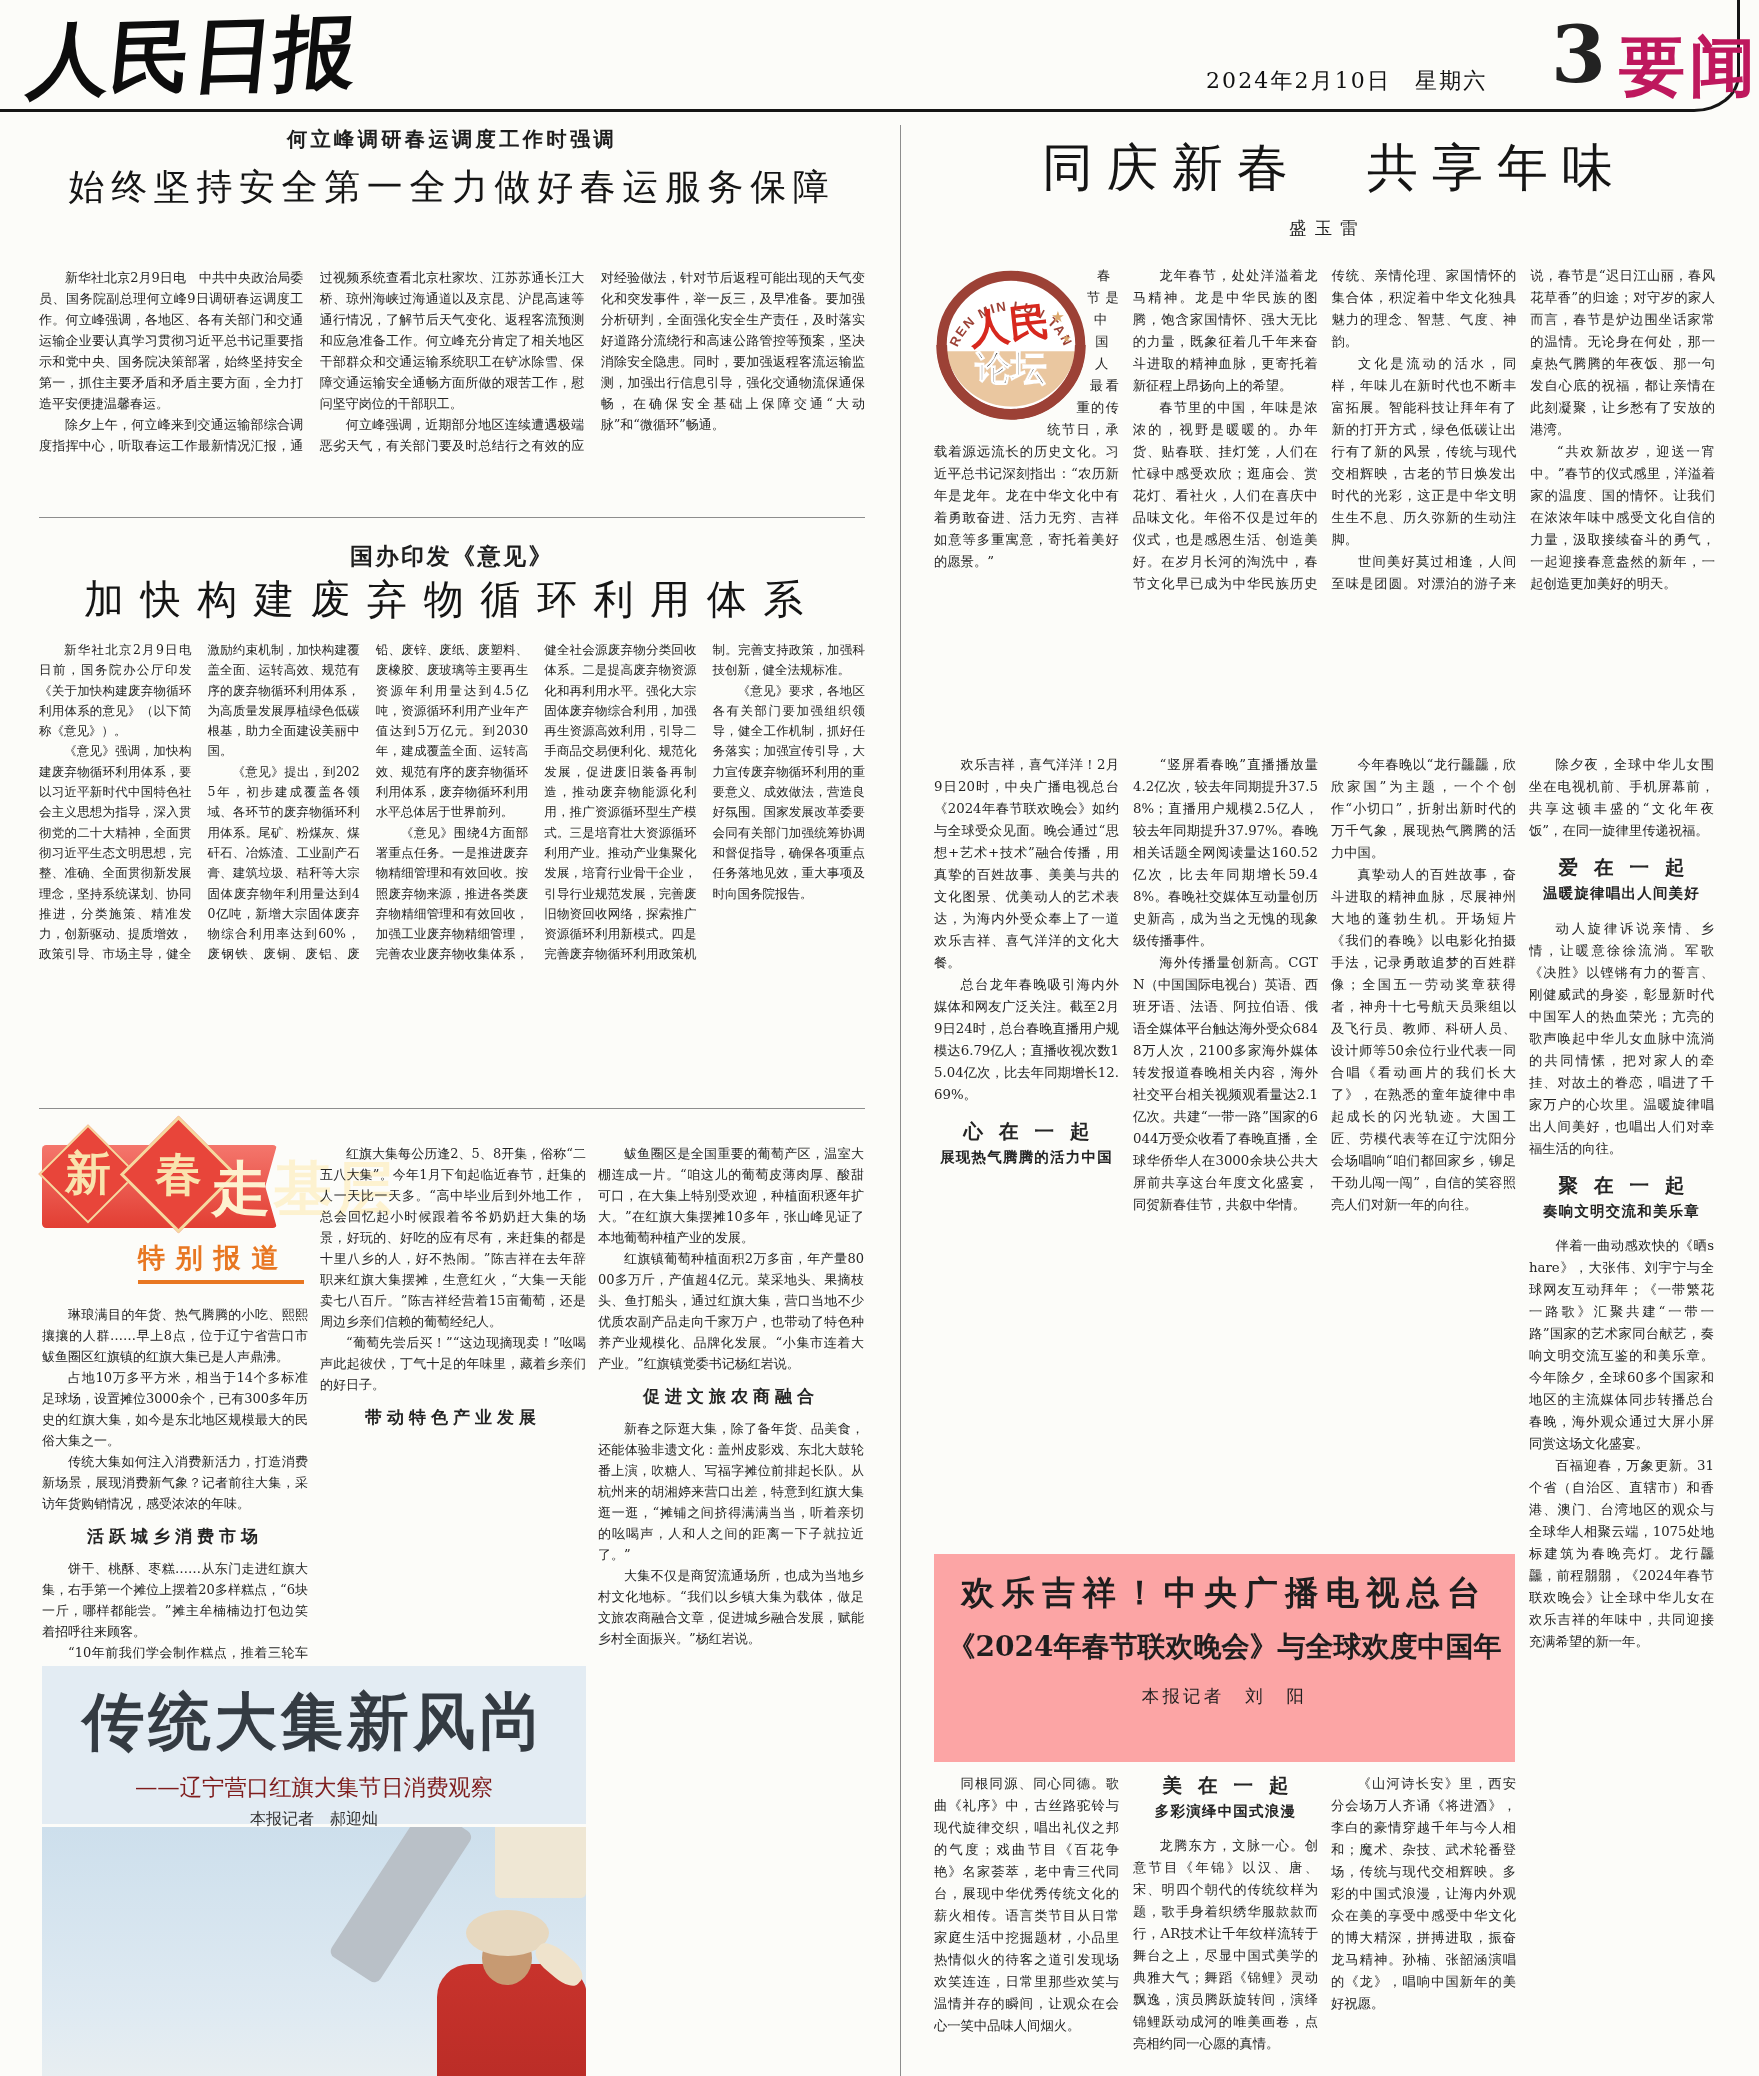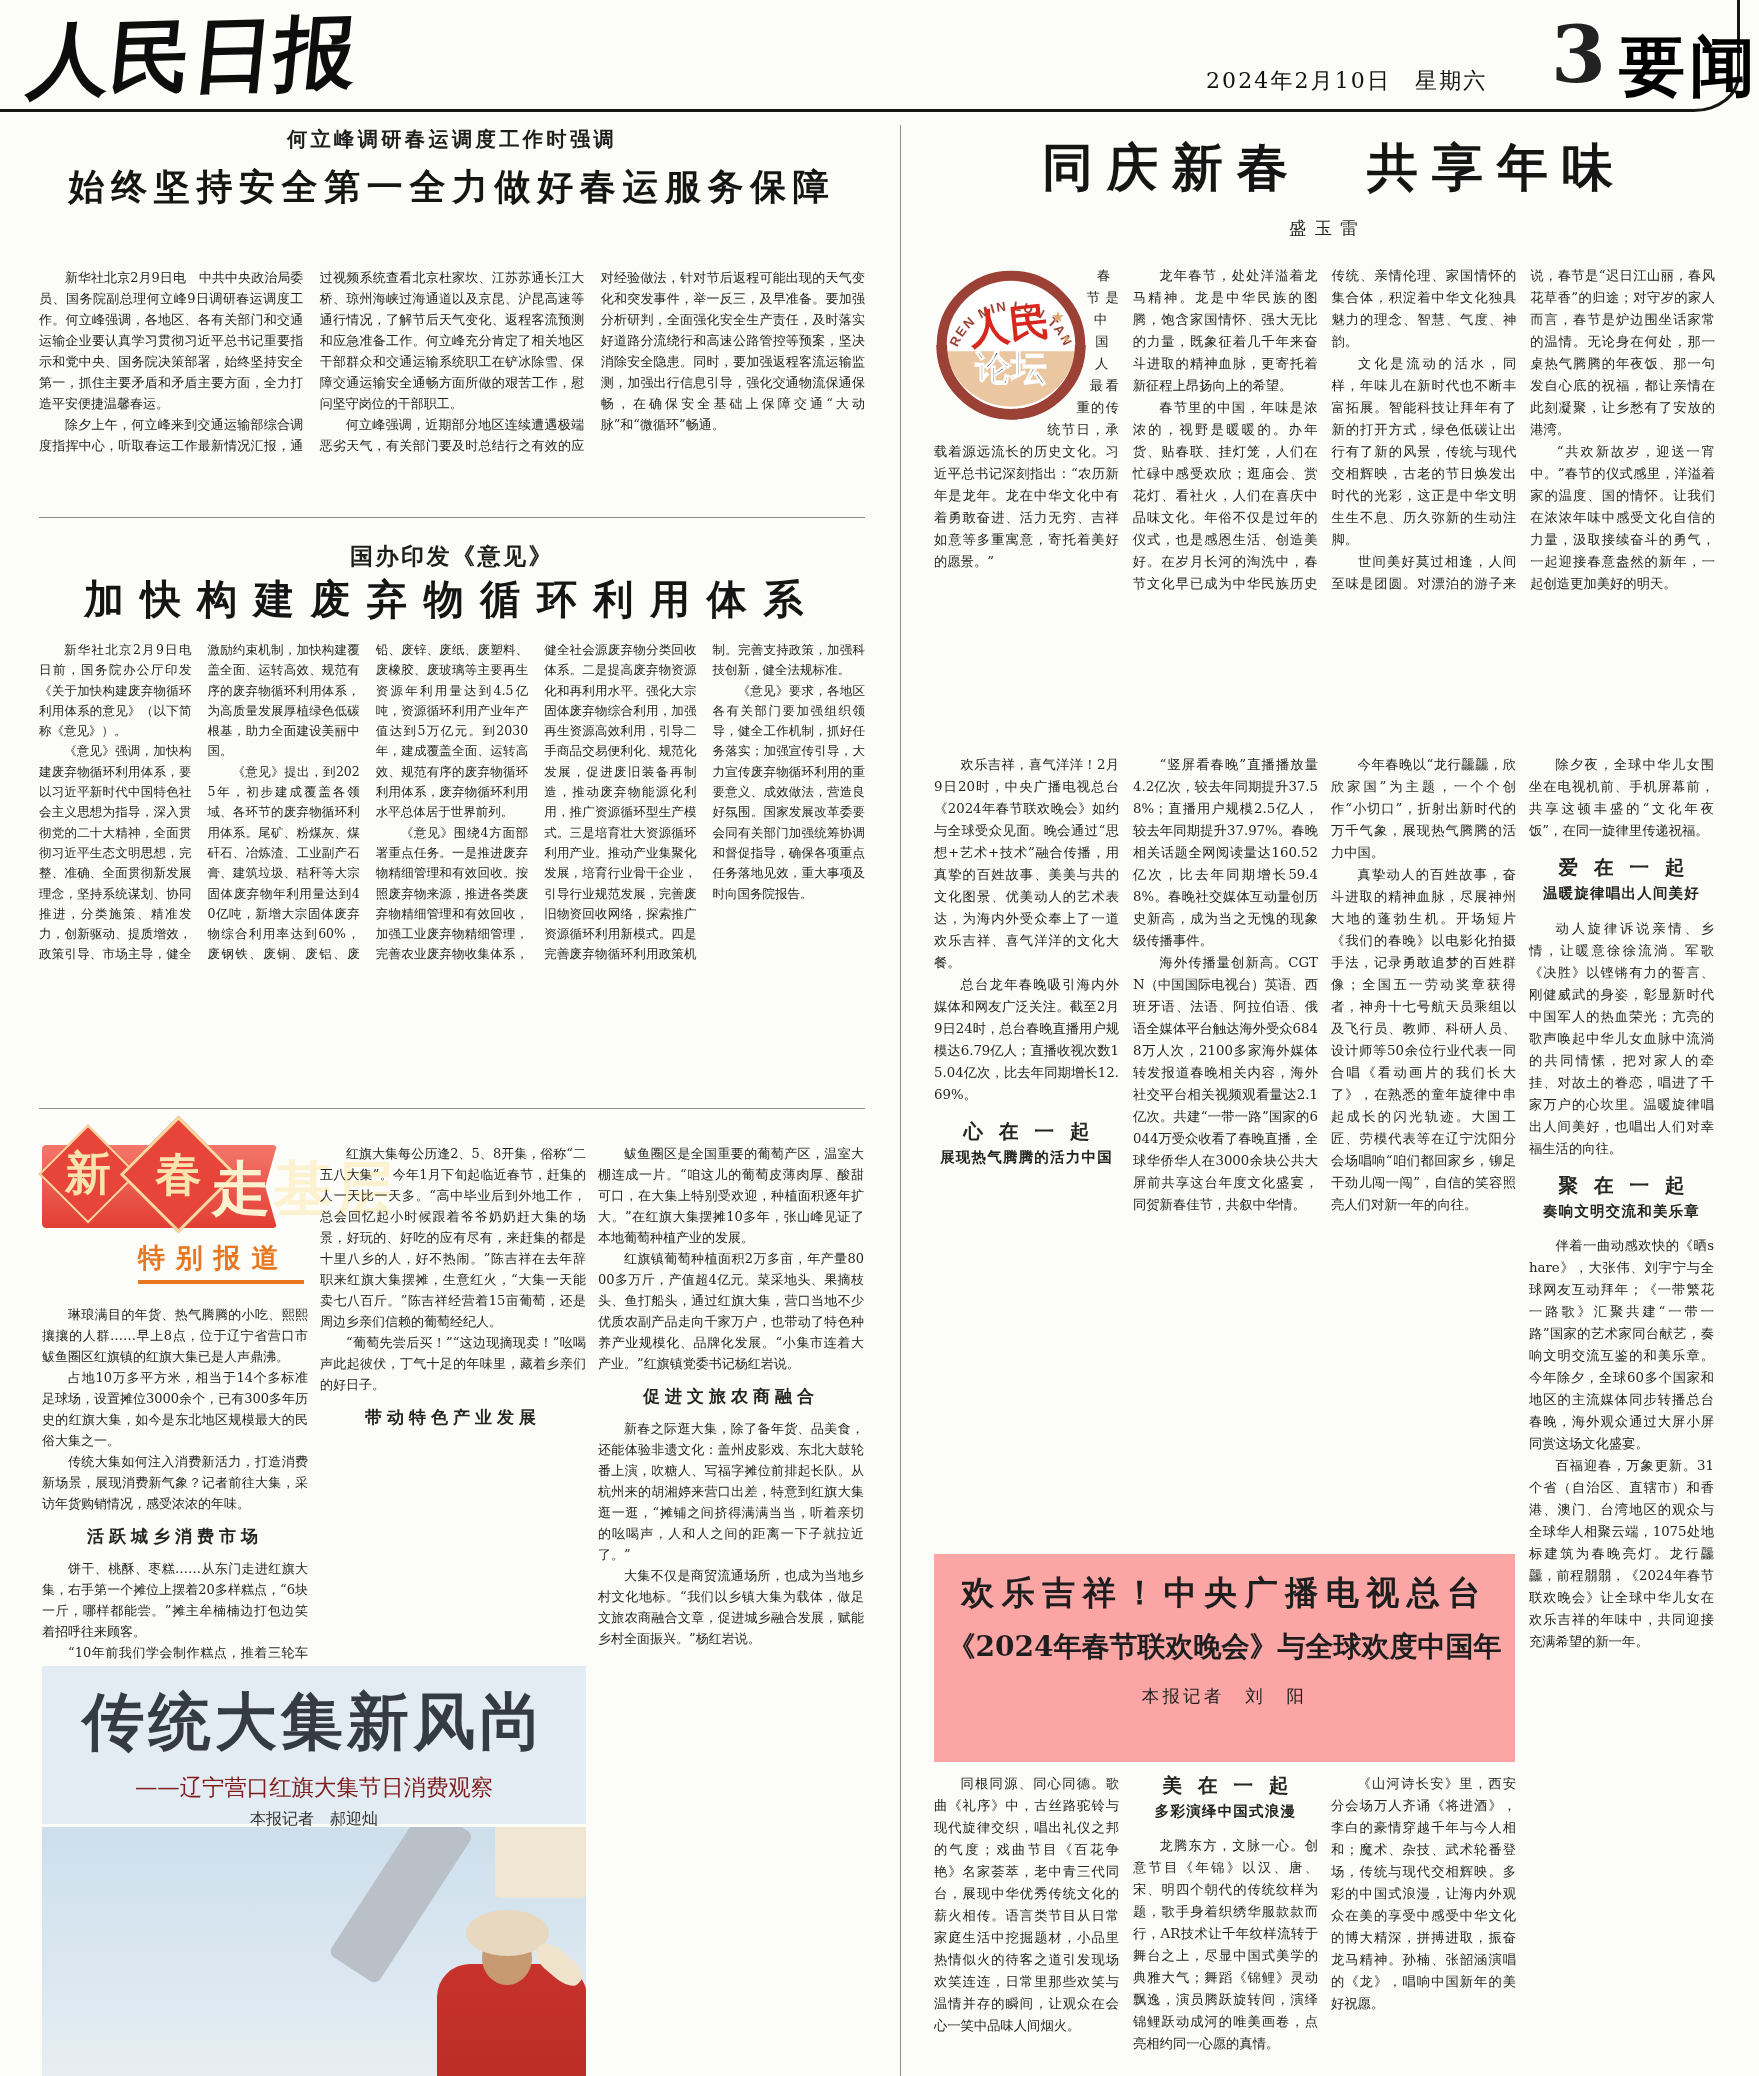--- a/index.html
+++ b/index.html
@@ -6,24 +6,24 @@
   body{width:1760px;height:2489px;position:relative;background:#fcfcf9;color:#1e1e1e;
        font-family:"DejaVu Serif","Liberation Serif",serif;}
   .abs{position:absolute;}
   
   #mast-frame{left:0;top:0;width:1737px;height:109px;border-bottom:3.7px solid #161616;
               border-right:3.7px solid #161616;border-bottom-right-radius:46px 37px;}
   #paper-logo{left:29px;top:3.3px;font-size:81px;font-weight:bold;letter-spacing:0.8px;
               transform:skewX(-7deg) rotate(-1.5deg);color:#0d0d0d;}
   #date-line{left:1206px;top:66px;font-size:22px;letter-spacing:2.1px;color:#111;}
   #page-num{left:1551px;top:8.3px;font-size:79px;font-weight:bold;color:#222;}
-  #section-name{left:1619px;top:21.6px;font-size:66px;font-weight:bold;letter-spacing:4.2px;color:#000000;}
+  #section-name{left:1619px;top:21.6px;font-size:66px;font-weight:bold;letter-spacing:4.2px;color:#be185d;}
   
   .kicker{text-align:center;font-weight:600;}
-  .headline{text-align:center;font-weight:bold;color:#151515;}
+  .headline{text-align:center;font-weight:normal;color:#151515;}
   .col{ text-align:justify; overflow:hidden; word-break:break-all; line-height:21px; font-size:13px; color:#242424;}
   .col p{margin:0;text-indent:2em;}
   .cols{column-gap:16.6px;}
   .rule{background:#8d8d8d;height:1.2px;}
   .vrule{background:#8d8d8d;width:1.2px;}
   
   #badge{left:42px;top:1145px;width:235px;height:83px;background:linear-gradient(180deg,#f4766c,#e23e33);
          border-radius:4.2px;clip-path:polygon(0 0,100% 0,95% 50%,100% 100%,0 100%);}
   .diamond{position:absolute;transform:rotate(45deg);background:#e8453a;border:2.5px solid #f6d9a0;
            display:flex;align-items:center;justify-content:center;}

